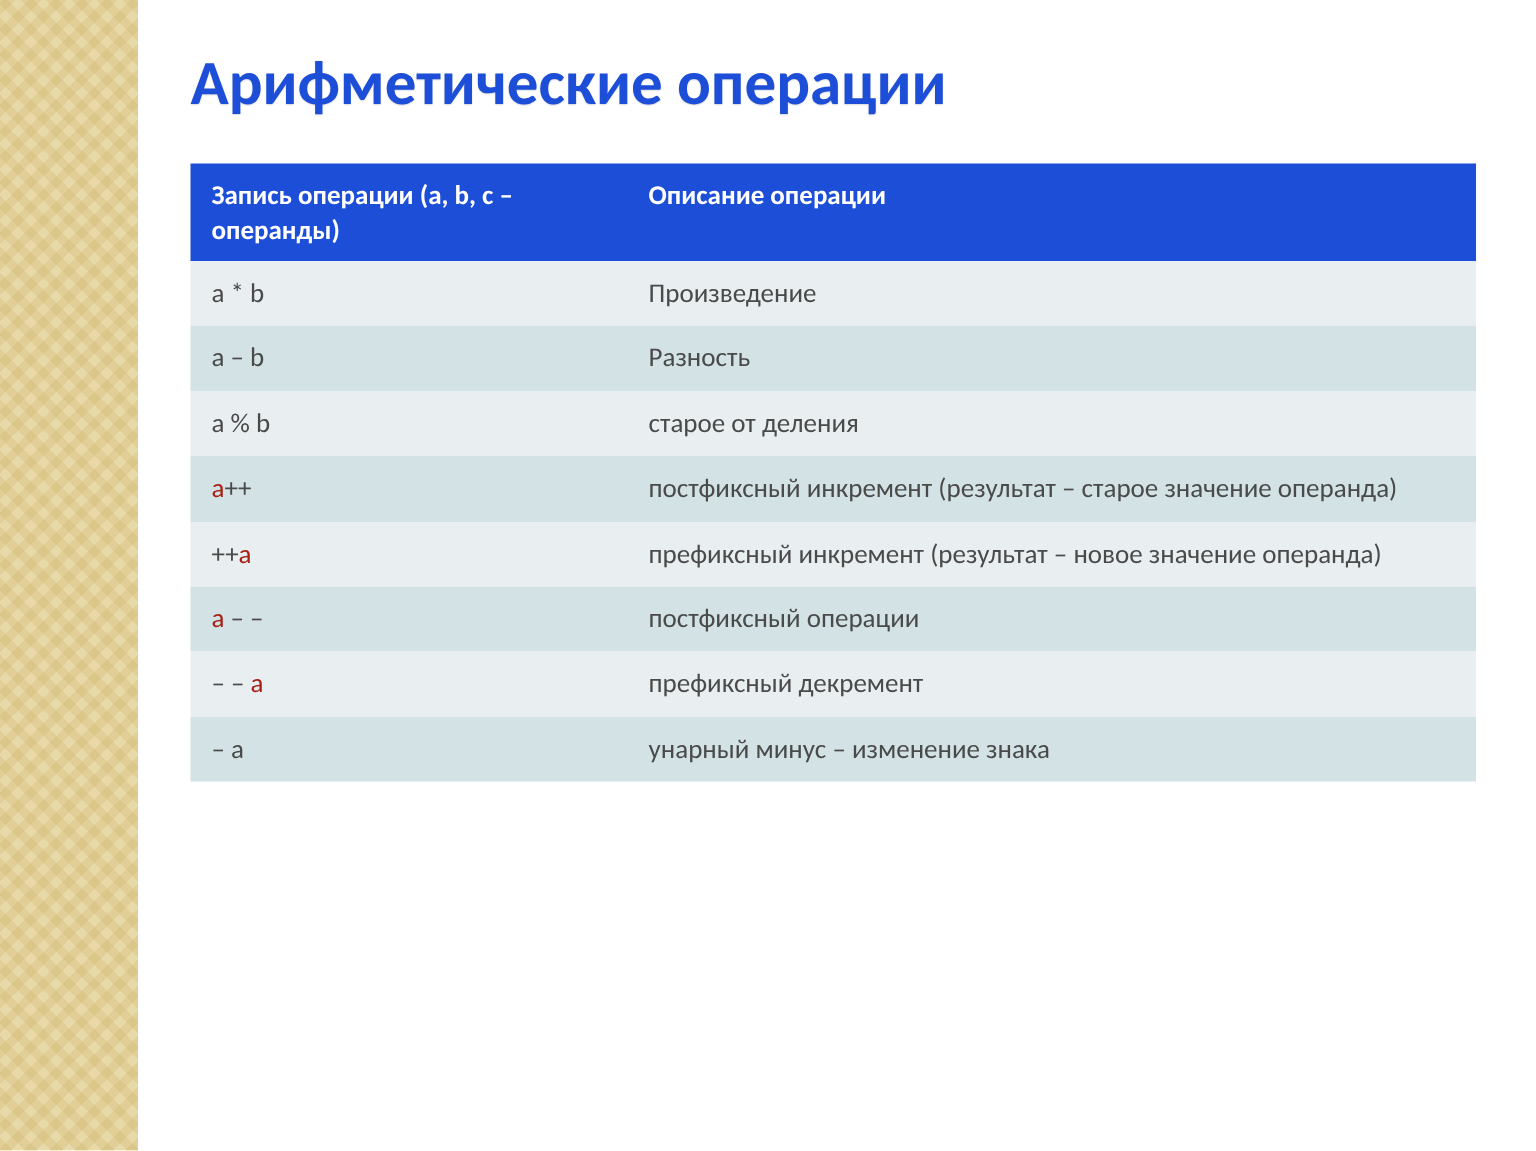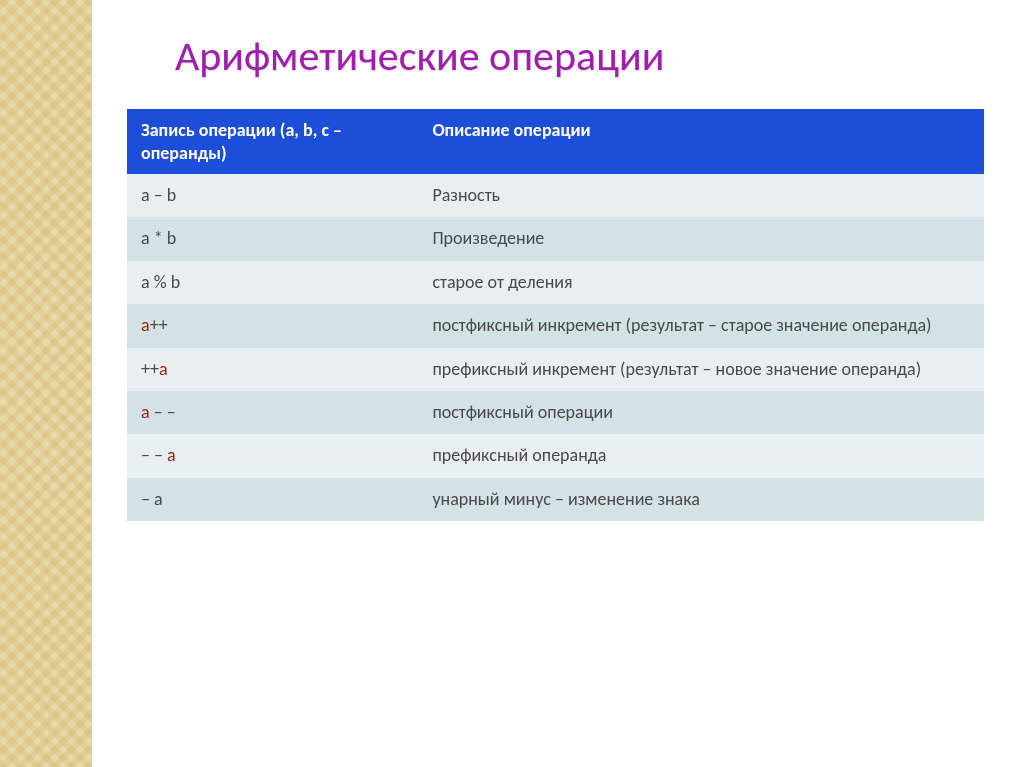--- a/index.html
+++ b/index.html
@@ -21,26 +21,25 @@
       repeating-linear-gradient(-45deg,
         rgba(200,170,90,0.22) 0, rgba(200,170,90,0.22) 6px,
         transparent 6px, transparent 12px);
     flex: 0 0 92px;
   }
   .content {
     flex: 1;
     padding: 30px 40px 0 35px;
   }
   h1 {
-    color: #a21caf;
-    font-weight: 400;
+    color: #1d4ed8;
+    font-weight: 700;
     font-size: 42px;
     margin-bottom: 28px;
     text-shadow: 0 1px 1px rgba(0,0,0,0.15);
-    margin-left: 48px;
   }
   table {
     width: 100%;
     border-collapse: collapse;
     font-size: 18px;
   }
   thead tr {
     background: #1d4ed8;
     color: #fff;
   }
@@ -74,46 +73,46 @@
       <tr>
         <th style="width:34%">
           <span>Запись операции (a, b, c –</span><br>
           <span>операнды)</span>
         </th>
         <th>Описание операции</th>
       </tr>
     </thead>
     <tbody>
       <tr>
+        <td><span>a * b</span><span class="red"></span><span></span></td>
+        <td>Произведение</td>
+      </tr>
+      <tr>
         <td><span>a – b</span><span class="red"></span><span></span></td>
         <td>Разность</td>
-      </tr>
-      <tr>
-        <td><span>a * b</span><span class="red"></span><span></span></td>
-        <td>Произведение</td>
       </tr>
       <tr>
         <td><span>a % b</span><span class="red"></span><span></span></td>
         <td>старое от деления</td>
       </tr>
       <tr>
         <td><span></span><span class="red">a</span><span>++</span></td>
         <td>постфиксный инкремент (результат – старое значение операнда)</td>
       </tr>
       <tr>
         <td><span>++</span><span class="red">a</span><span></span></td>
         <td>префиксный инкремент (результат – новое значение операнда)</td>
       </tr>
       <tr>
         <td><span></span><span class="red">a</span><span> – –</span></td>
         <td>постфиксный операции</td>
       </tr>
       <tr>
         <td><span>– – </span><span class="red">a</span><span></span></td>
-        <td>префиксный операнда</td>
+        <td>префиксный декремент</td>
       </tr>
       <tr>
         <td><span>– a</span><span class="red"></span><span></span></td>
         <td>унарный минус – изменение знака</td>
       </tr>
     </tbody>
   </table>
 </div>
 
 </body></html>

